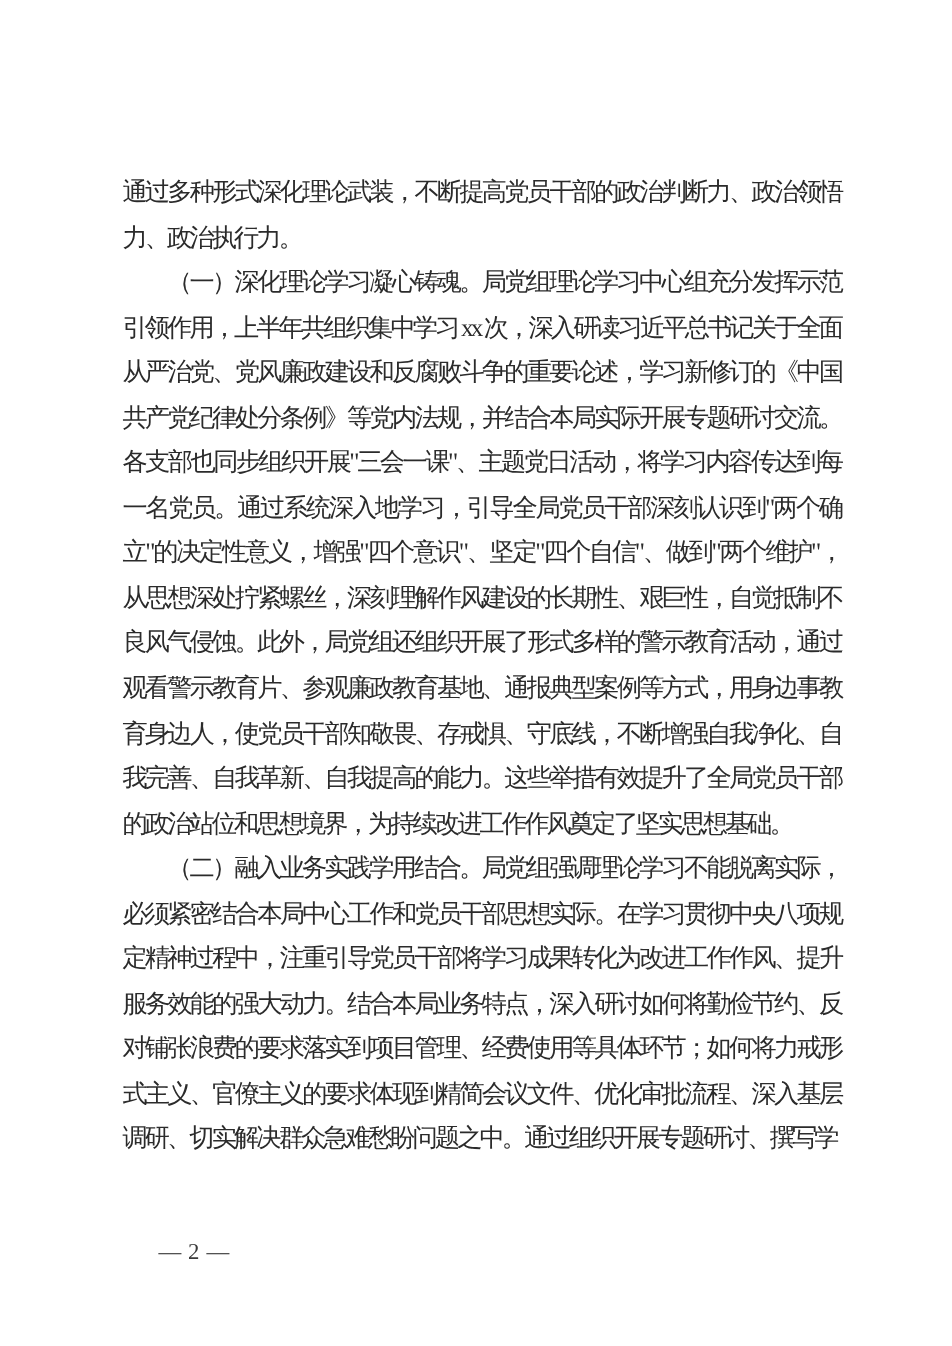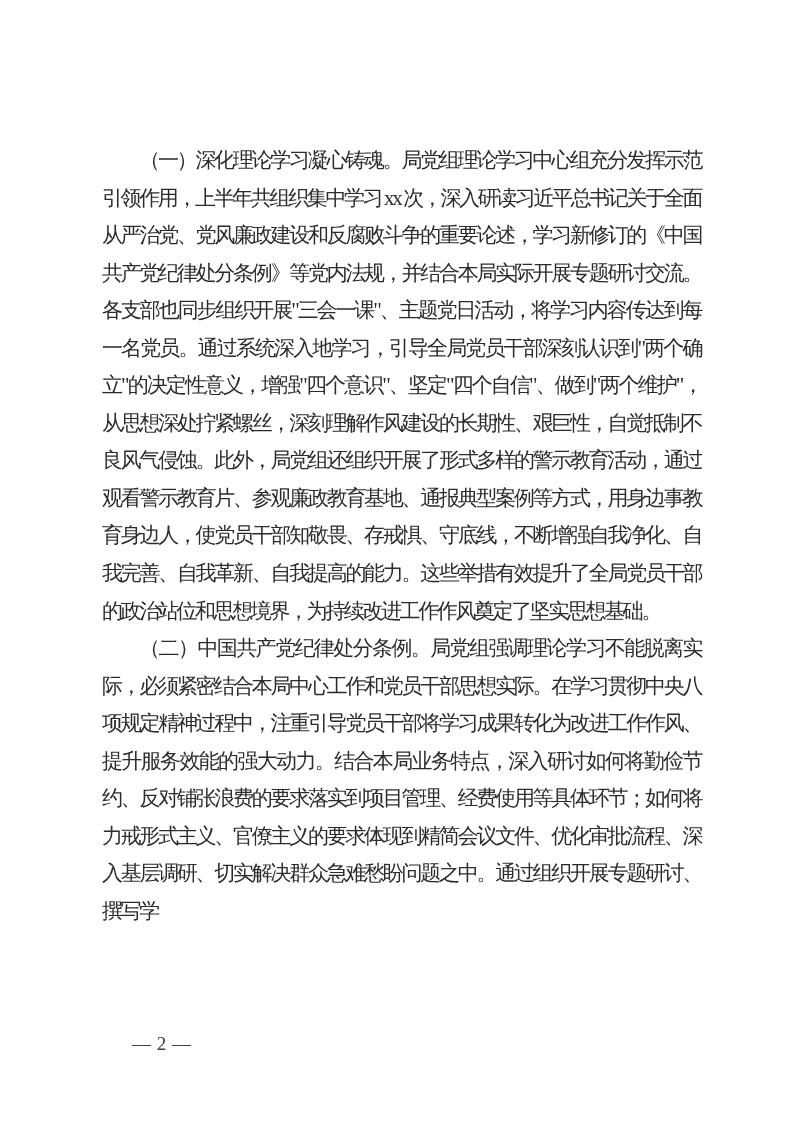--- a/index.html
+++ b/index.html
@@ -55,22 +55,23 @@
     color: #3a3a3a;
   }
 </style>
 </head>
 <body>
 
 <div class="page">
 
   <div class="doc-body">
 
+    <p class="para no-indent"><span>通过多种形式深化理论武装，不断提高党员干部的政治判断力、政治领悟力、政治执行力。</span></p>
 
     <p class="para"><span class="para-lead">（一）深化理论学习凝心铸魂。</span><span>局党组理论学习中心组充分发挥示范引领作用，上半年共组织集中学习 xx 次，深入研读习近平总书记关于全面从严治党、党风廉政建设和反腐败斗争的重要论述，学习新修订的《中国共产党纪律处分条例》等党内法规，并结合本局实际开展专题研讨交流。各支部也同步组织开展"三会一课"、主题党日活动，将学习内容传达到每一名党员。通过系统深入地学习，引导全局党员干部深刻认识到"两个确立"的决定性意义，增强"四个意识"、坚定"四个自信"、做到"两个维护"，从思想深处拧紧螺丝，深刻理解作风建设的长期性、艰巨性，自觉抵制不良风气侵蚀。此外，局党组还组织开展了形式多样的警示教育活动，通过观看警示教育片、参观廉政教育基地、通报典型案例等方式，用身边事教育身边人，使党员干部知敬畏、存戒惧、守底线，不断增强自我净化、自我完善、自我革新、自我提高的能力。这些举措有效提升了全局党员干部的政治站位和思想境界，为持续改进工作作风奠定了坚实思想基础。</span></p>
 
-    <p class="para"><span class="para-lead">（二）中国共产党纪律处分条例。</span><span>局党组强调理论学习不能脱离实际，必须紧密结合本局中心工作和党员干部思想实际。在学习贯彻中央八项规定精神过程中，注重引导党员干部将学习成果转化为改进工作作风、提升服务效能的强大动力。结合本局业务特点，深入研讨如何将勤俭节约、反对铺张浪费的要求落实到项目管理、经费使用等具体环节；如何将力戒形式主义、官僚主义的要求体现到精简会议文件、优化审批流程、深入基层调研、切实解决群众急难愁盼问题之中。通过组织开展专题研讨、撰写学</span></p>
+    <p class="para"><span class="para-lead">（二）融入业务实践学用结合。</span><span>局党组强调理论学习不能脱离实际，必须紧密结合本局中心工作和党员干部思想实际。在学习贯彻中央八项规定精神过程中，注重引导党员干部将学习成果转化为改进工作作风、提升服务效能的强大动力。结合本局业务特点，深入研讨如何将勤俭节约、反对铺张浪费的要求落实到项目管理、经费使用等具体环节；如何将力戒形式主义、官僚主义的要求体现到精简会议文件、优化审批流程、深入基层调研、切实解决群众急难愁盼问题之中。通过组织开展专题研讨、撰写学</span></p>
 
   </div>
 
   <div class="page-number">— 2 —</div>
 
 </div>
 
 </body></html>

